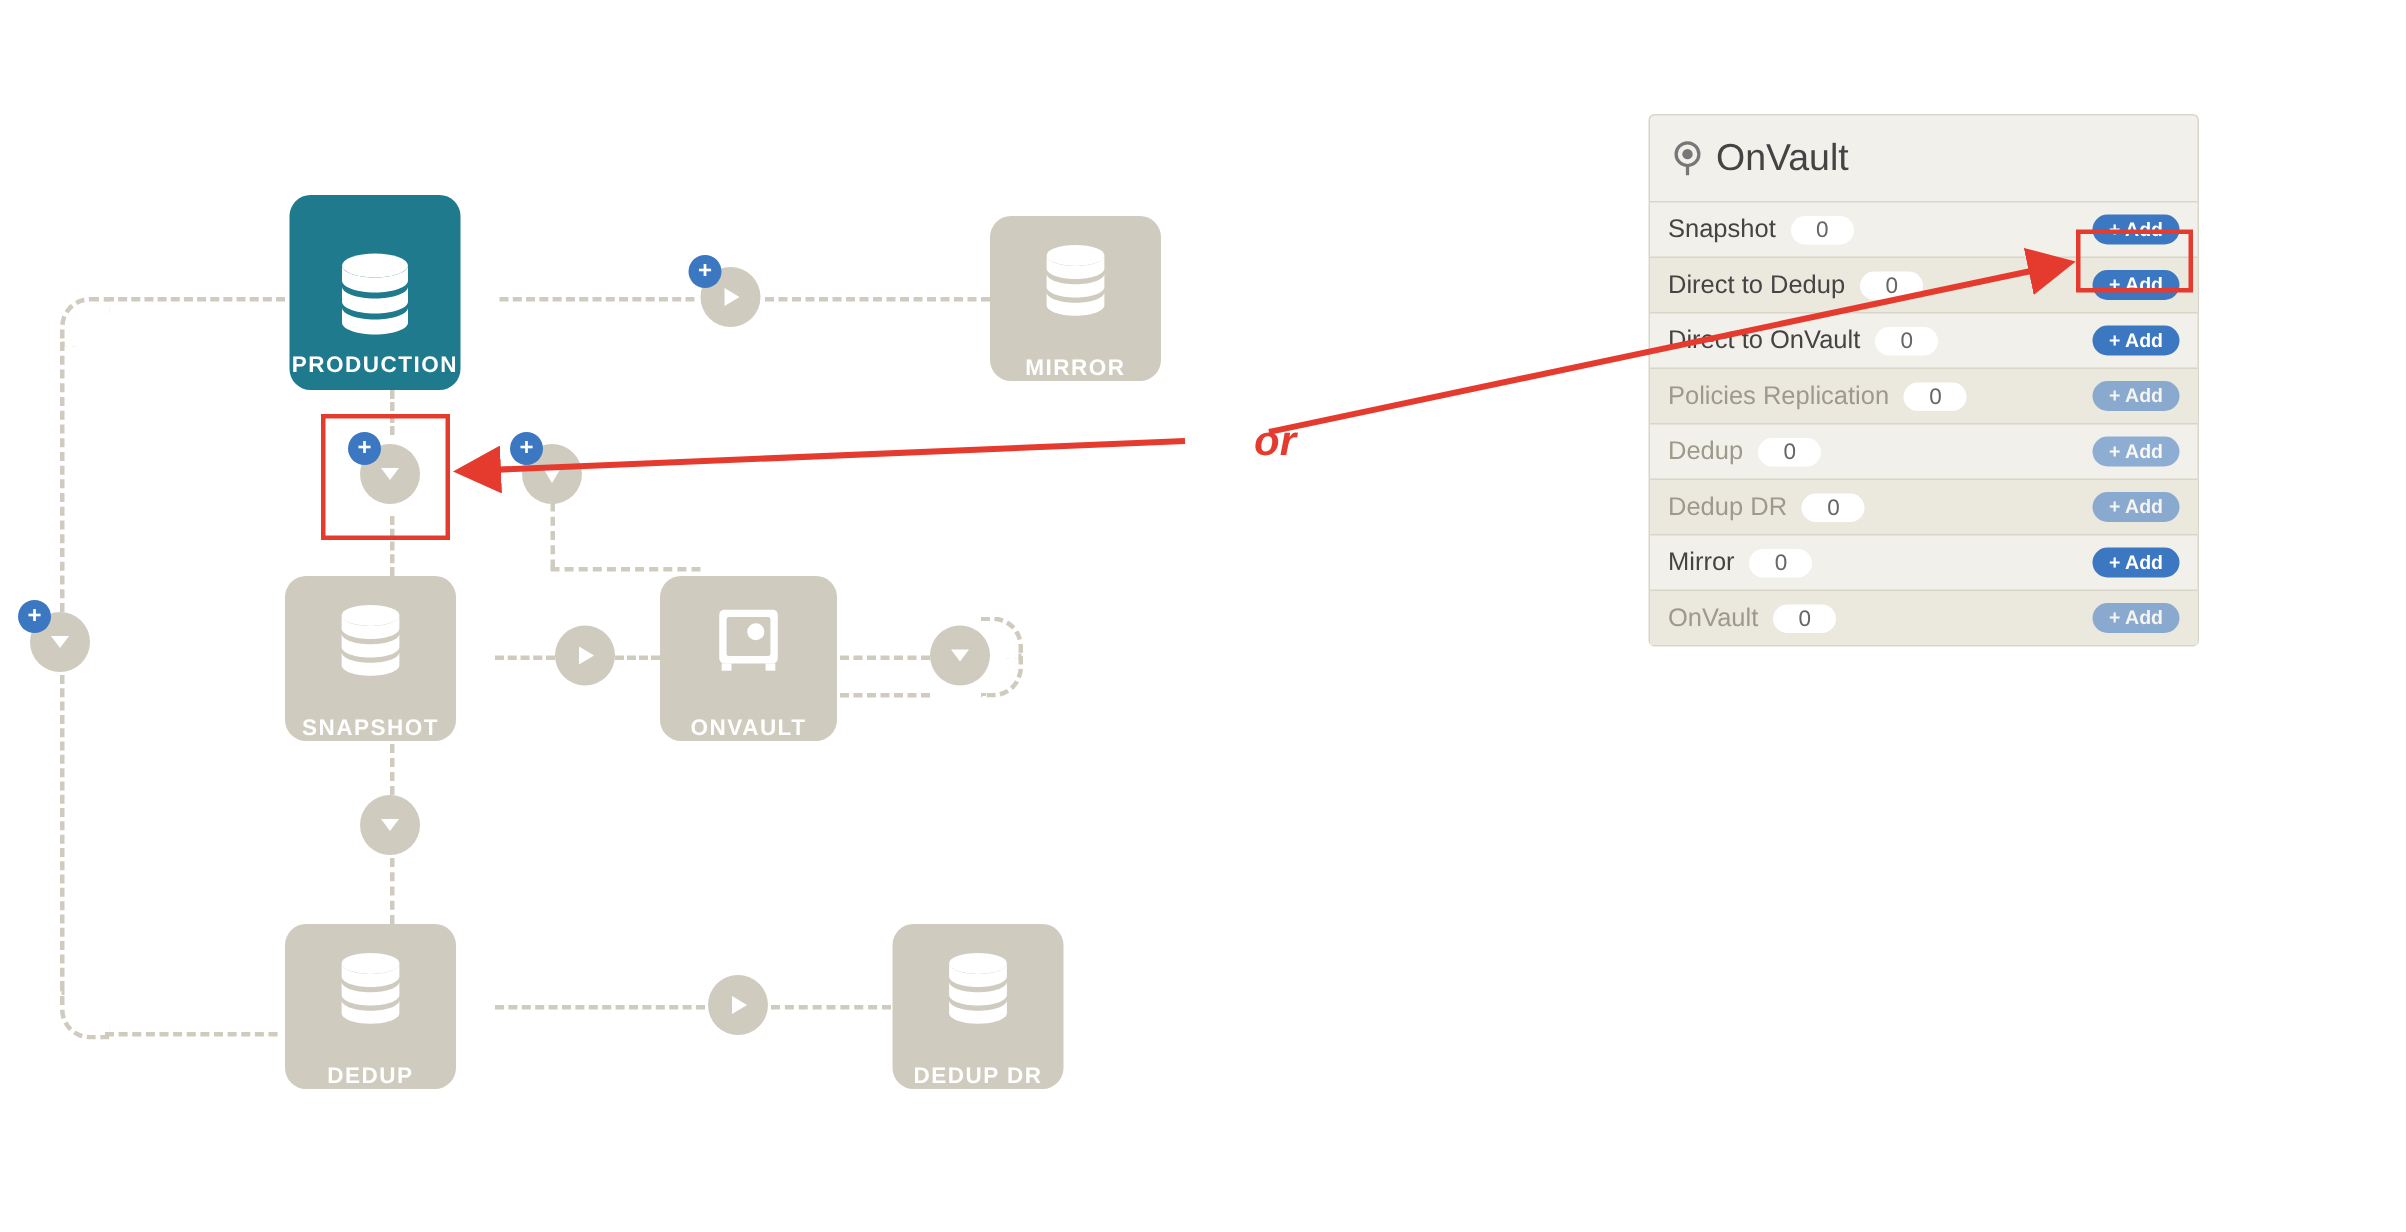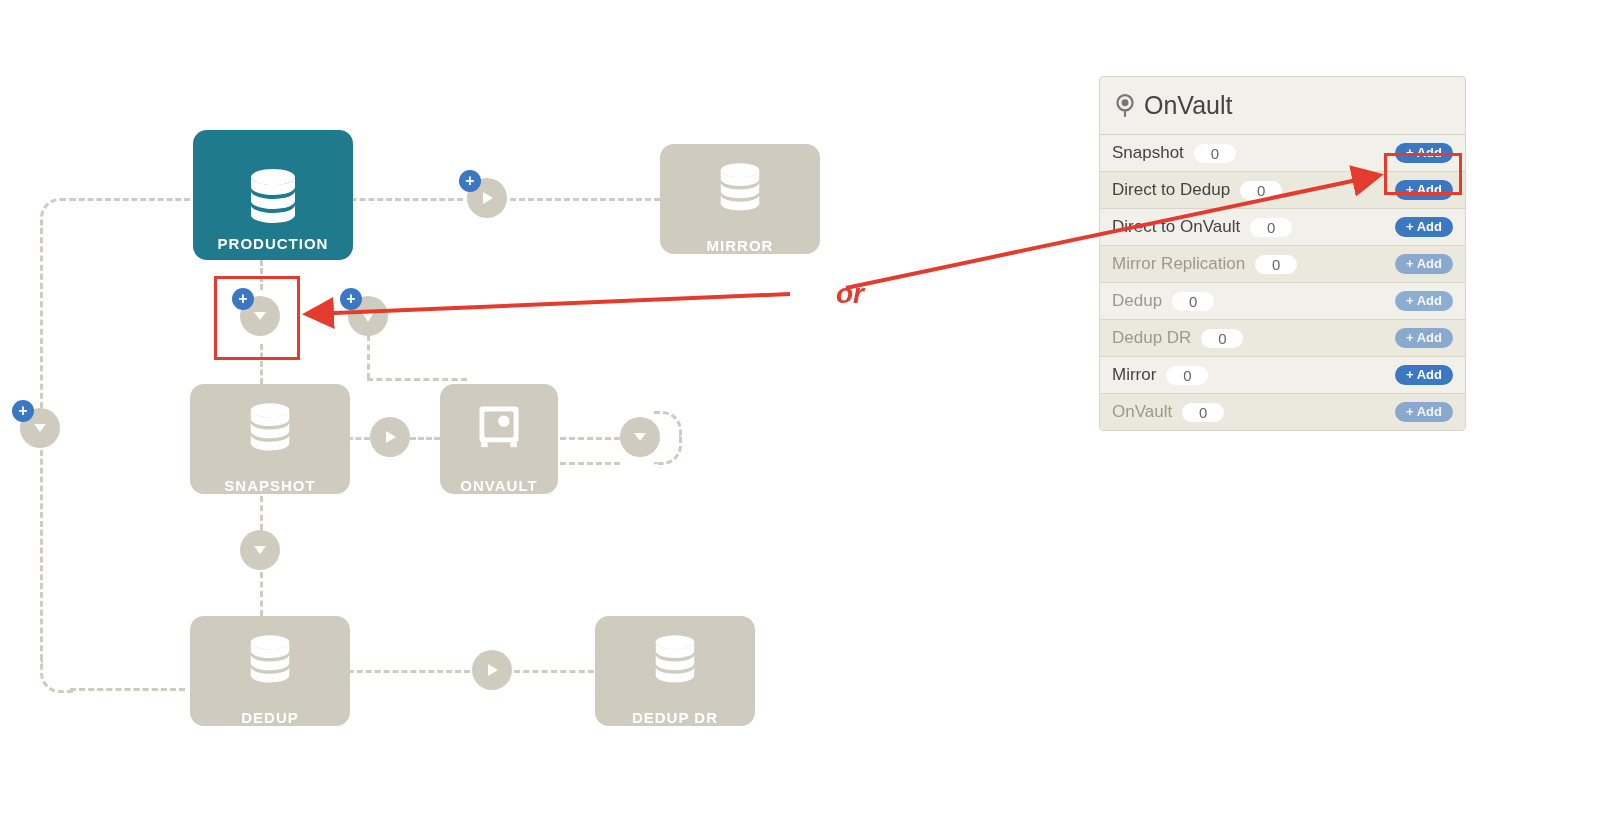--- a/index.html
+++ b/index.html
@@ -20,21 +20,21 @@
     background:#fff;
     width:1604px;
     height:821px;
     position:relative;
     overflow:hidden;
   }
 
   
   .node{
     position:absolute;
-    width:160px;
+    width:114px;
     border-radius:14px;
     background:var(--grey);
     display:flex;
     flex-direction:column;
     align-items:center;
     justify-content:center;
     cursor:pointer;
   }
   .node.short{height:110px;}
   .node.tall{height:130px;}
@@ -317,21 +317,21 @@
         <span class="spacer"></span>
         <button class="add-btn">+ Add</button>
       </div>
       <div class="policy-row">
         <span class="policy-label">Direct to OnVault</span>
         <span class="count-pill">0</span>
         <span class="spacer"></span>
         <button class="add-btn">+ Add</button>
       </div>
       <div class="policy-row disabled">
-        <span class="policy-label">Mirror Replication</span>
+        <span class="policy-label">Policies Replication</span>
         <span class="count-pill">0</span>
         <span class="spacer"></span>
         <button class="add-btn disabled">+ Add</button>
       </div>
       <div class="policy-row disabled">
         <span class="policy-label">Dedup</span>
         <span class="count-pill">0</span>
         <span class="spacer"></span>
         <button class="add-btn disabled">+ Add</button>
       </div>

